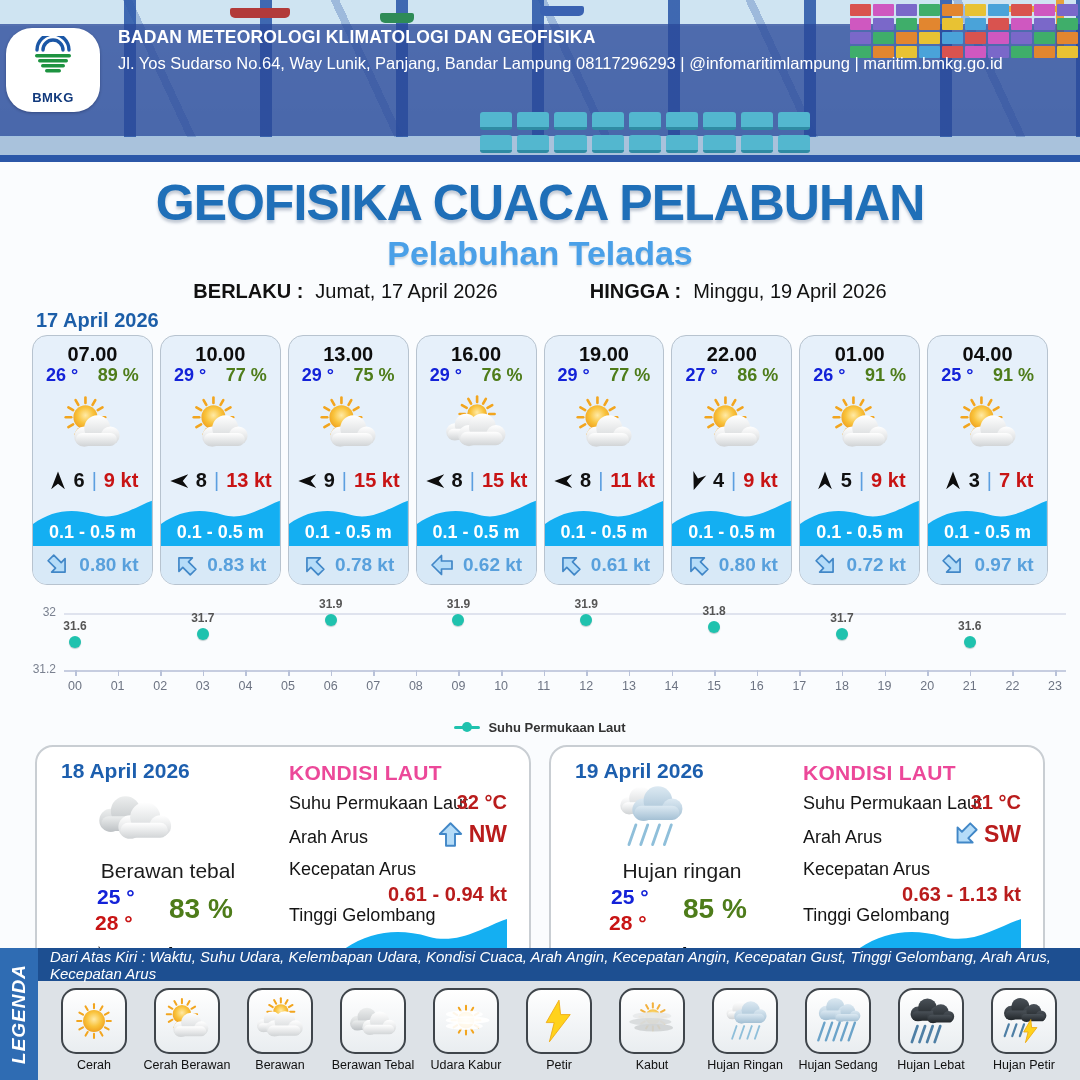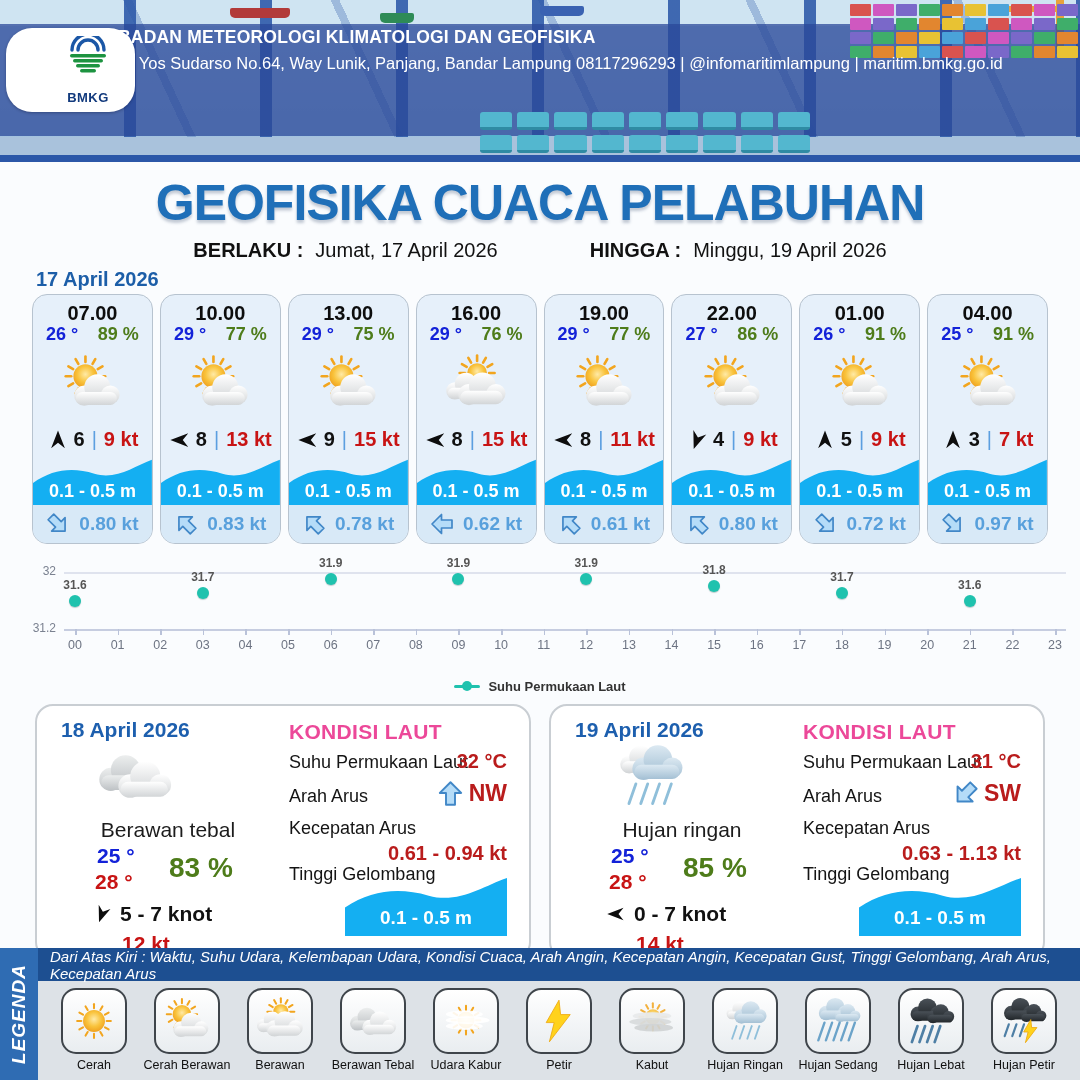--- a/index.html
+++ b/index.html
@@ -22,21 +22,21 @@
   .crane{position:absolute;right:16px;top:0;width:8px;height:54px;background:#e8a23c;z-index:2;}
   .crane-arm{position:absolute;left:-64px;top:6px;width:70px;height:6px;background:#e8a23c;}
   .floor{position:absolute;bottom:7px;height:18px;left:0;right:0;background:#a9c2dc;z-index:3;}
   .seats{position:absolute;left:480px;bottom:9px;display:grid;grid-template-columns:repeat(9,1fr);
     gap:5px;width:330px;z-index:4;}
   .seats div{height:15px;background:#53b7cf;border-radius:3px;border-bottom:3px solid #2f8ba3;}
   .beam-bottom{position:absolute;bottom:0;left:0;right:0;height:7px;background:#2b57a8;z-index:5;}
   .hdr-band{position:absolute;left:0;right:0;top:24px;height:112px;background:rgba(42,72,152,.74);z-index:3;}
   .logo-pill{position:absolute;left:6px;top:28px;width:94px;height:84px;background:#fff;border-radius:26px;
     z-index:6;display:flex;flex-direction:column;align-items:center;justify-content:center;gap:12px;
-    box-shadow:0 1px 3px rgba(0,0,30,.3);padding-left:35px;}
+    box-shadow:0 1px 3px rgba(0,0,30,.3);}
   .logo-text{font-size:13px;font-weight:800;color:#123a7d;letter-spacing:.5px;}
   .hdr-text{position:absolute;left:118px;top:27px;z-index:6;color:#fff;}
   .hdr-org{font-size:17.5px;font-weight:700;letter-spacing:.2px;}
   .hdr-station{font-size:31px;font-weight:700;margin-top:2px;text-shadow:0 1px 2px rgba(10,20,60,.5);}
   .hdr-address{font-size:16.5px;margin-top:6px;}
 
   
   .titleblock{text-align:center;padding-top:12px;}
   .main-title{margin:0;font-size:50px;font-weight:800;color:#1f6fb8;letter-spacing:-1px;
     text-shadow:0 3px 3px rgba(110,125,150,.4);}
@@ -240,20 +240,21 @@
       <span class="logo-text">BMKG</span>
     </div>
     <div class="hdr-text">
       <div class="hdr-org">BADAN METEOROLOGI KLIMATOLOGI DAN GEOFISIKA</div>
       <div class="hdr-address">Jl. Yos Sudarso No.64, Way Lunik, Panjang, Bandar Lampung 08117296293 | @infomaritimlampung | maritim.bmkg.go.id</div>
     </div>
   </header>
 
   <section class="titleblock">
     <h1 class="main-title">GEOFISIKA CUACA PELABUHAN</h1>
+    <h2 class="port-title">Pelabuhan Teladas</h2>
     <div class="validity">
       <span class="v-label">BERLAKU :</span>
       <span class="v-value">Jumat, 17 April 2026</span>
       <span class="v-label hingga">HINGGA :</span>
       <span class="v-value">Minggu, 19 April 2026</span>
     </div>
   </section>
 
   <div class="forecast-date">17 April 2026</div>
   <div id="forecast-cards" class="fc-row">

